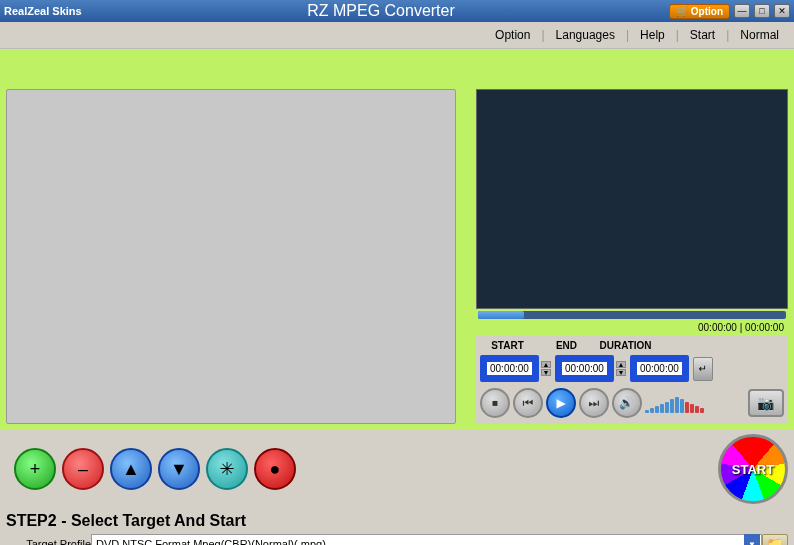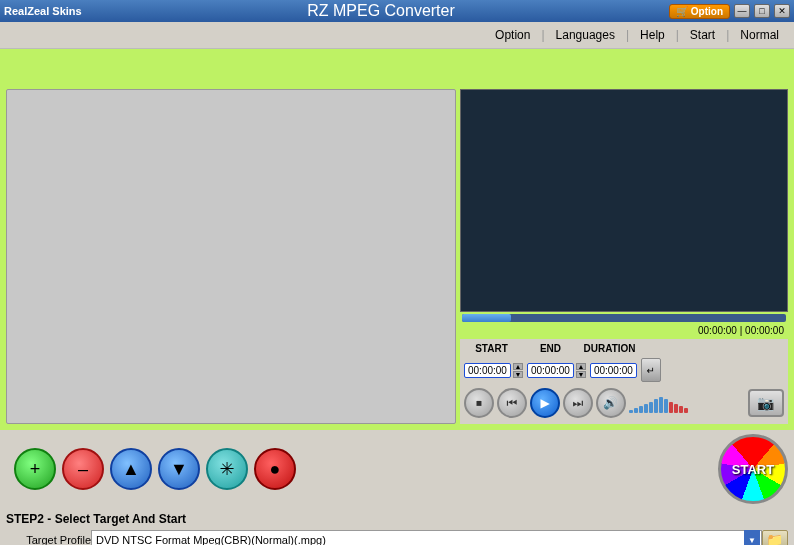--- a/index.html
+++ b/index.html
@@ -91,21 +91,21 @@
       display: flex;
       align-items: center;
       gap: 3px;
     }
 
     
     .content-area {
       display: flex;
       flex: 1;
       padding: 0 6px 6px 6px;
-      gap: 4px;
+      gap: 20px;
       margin-top: 40px;
     }
 
     
     .file-list {
       flex: 0 0 450px;
       background: #c8c8c8;
       border: 1px solid #999;
       border-radius: 2px;
       min-height: 320px;
@@ -191,21 +191,21 @@
       font-size: 10px;
       font-weight: bold;
       color: #000;
       width: 55px;
       text-align: center;
     }
     .time-input {
       display: flex;
       align-items: center;
       background: #fff;
-      border: 1px solid #1d4ed8;
+      border: 7px solid #1d4ed8;
       border-radius: 2px;
       padding: 1px 3px;
       font-size: 10px;
       color: #000;
     }
     .time-input-val {
       font-size: 10px;
     }
     .time-arrow {
       width: 10px;
@@ -356,21 +356,21 @@
       color: white;
       text-shadow: 1px 1px 2px #000;
     }
 
     
     .step2-area {
       background: #d4d0c8;
       padding: 4px 6px;
     }
     .step2-label {
-      font-size: 12px;
+      font-size: 16px;
       font-weight: bold;
       color: #000;
       margin-bottom: 4px;
     }
     .step2-row {
       display: flex;
       align-items: center;
       margin-bottom: 12px;
       gap: 0;
     }

